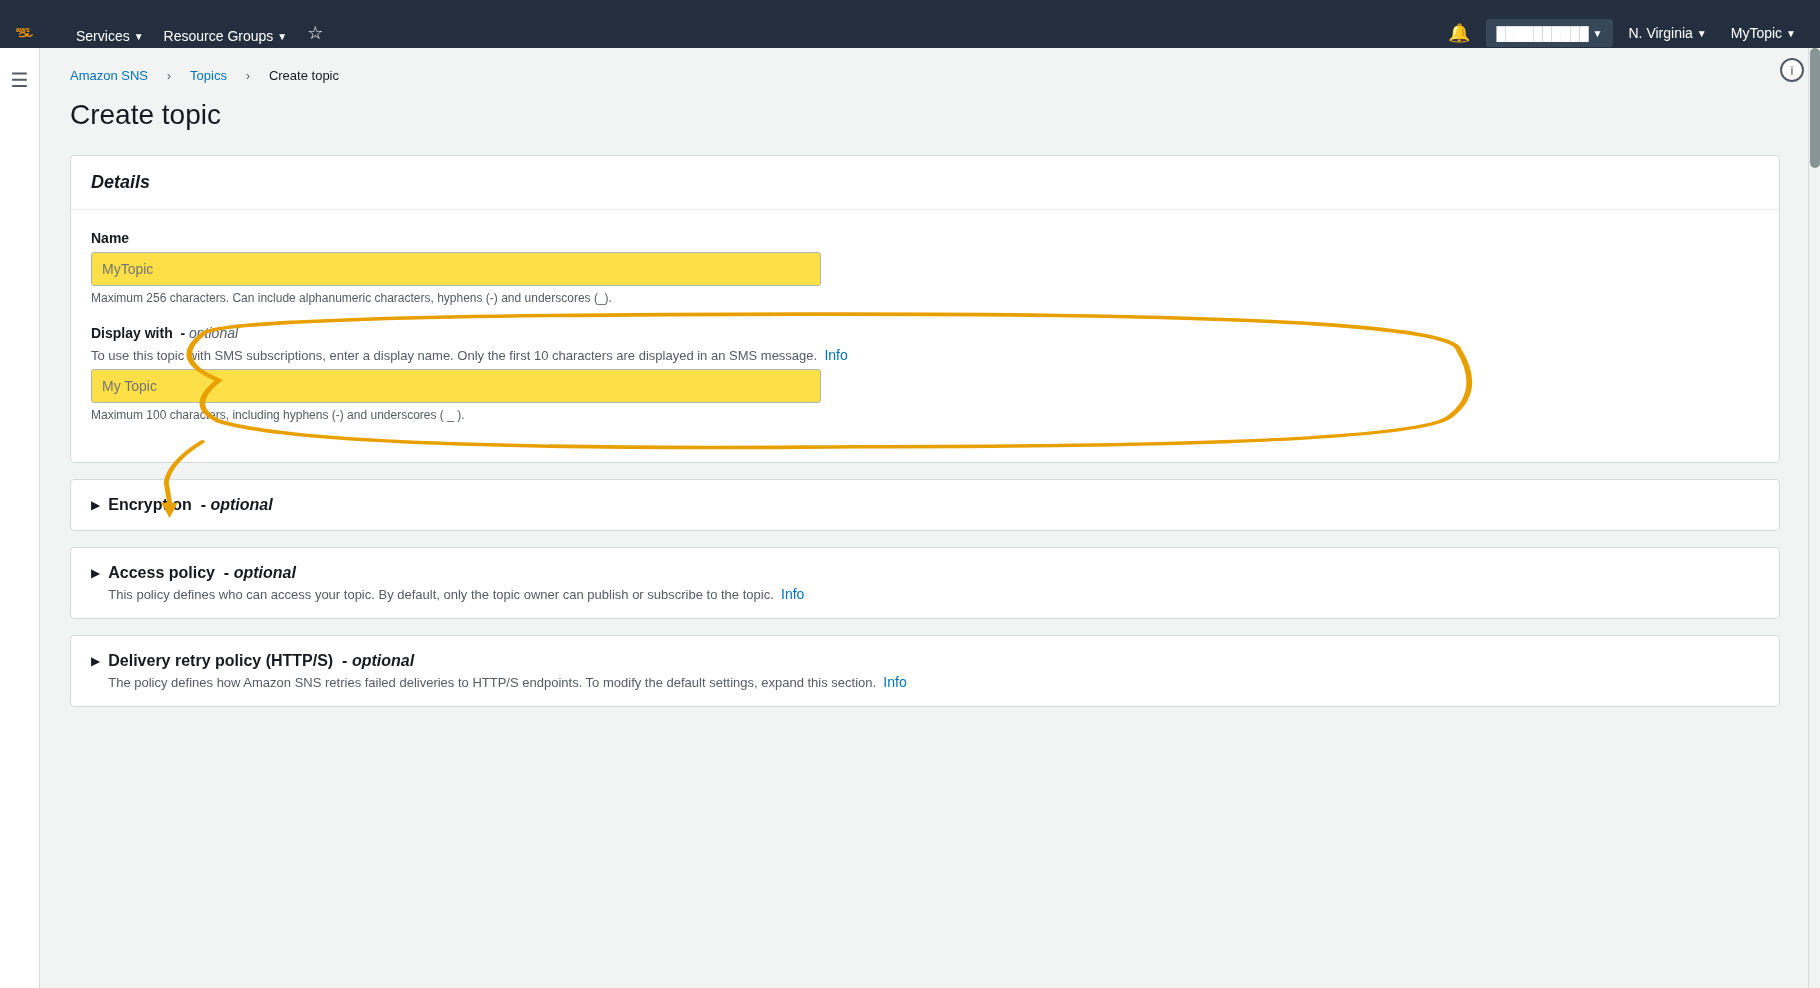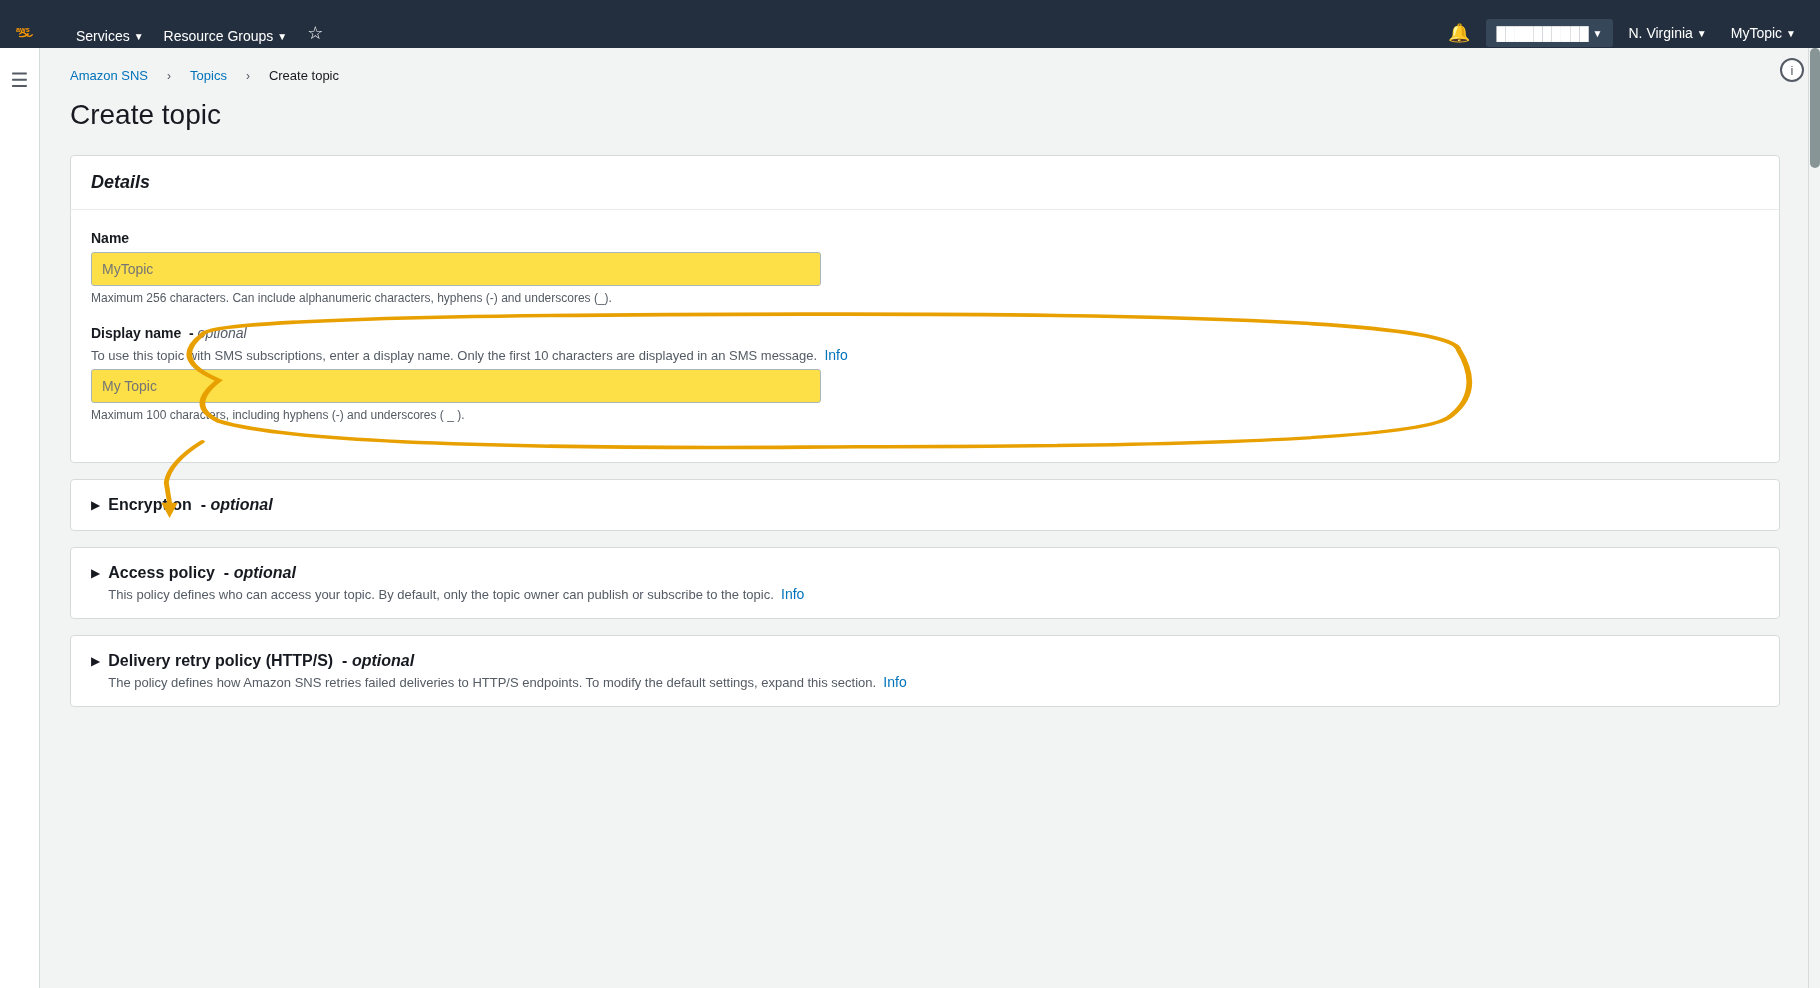--- a/index.html
+++ b/index.html
@@ -311,21 +311,21 @@
       <div class="panel-body">
 
         <div class="form-group">
           <label class="form-label">Name</label>
           <input class="form-input" type="text" placeholder="MyTopic" style="">
           <div class="form-hint">Maximum 256 characters. Can include alphanumeric characters, hyphens (-) and underscores (_).</div>
         </div>
 
         <div class="form-group">
           <label class="form-label">
-            <span>Display name</span>
+            <span>Display with</span>
             &nbsp;-&nbsp;<span class="form-label-optional">optional</span>
           </label>
           <div style="font-size:13px; color:#545b64; margin-bottom:6px;">
             <span>To use this topic with SMS subscriptions, enter a display name. Only the first 10 characters are displayed in an SMS message.</span>
             &nbsp;<a href="#" class="info-link">Info</a>
           </div>
           <input class="form-input" type="text" placeholder="My Topic" style="">
           <div class="form-hint">Maximum 100 characters, including hyphens (-) and underscores ( _ ).</div>
         </div>
       </div>

